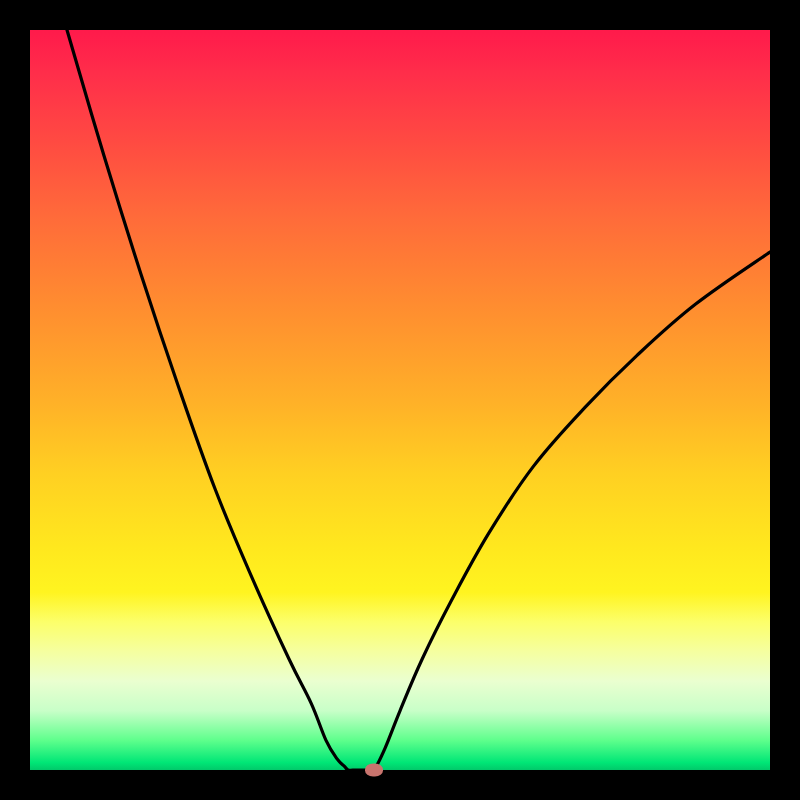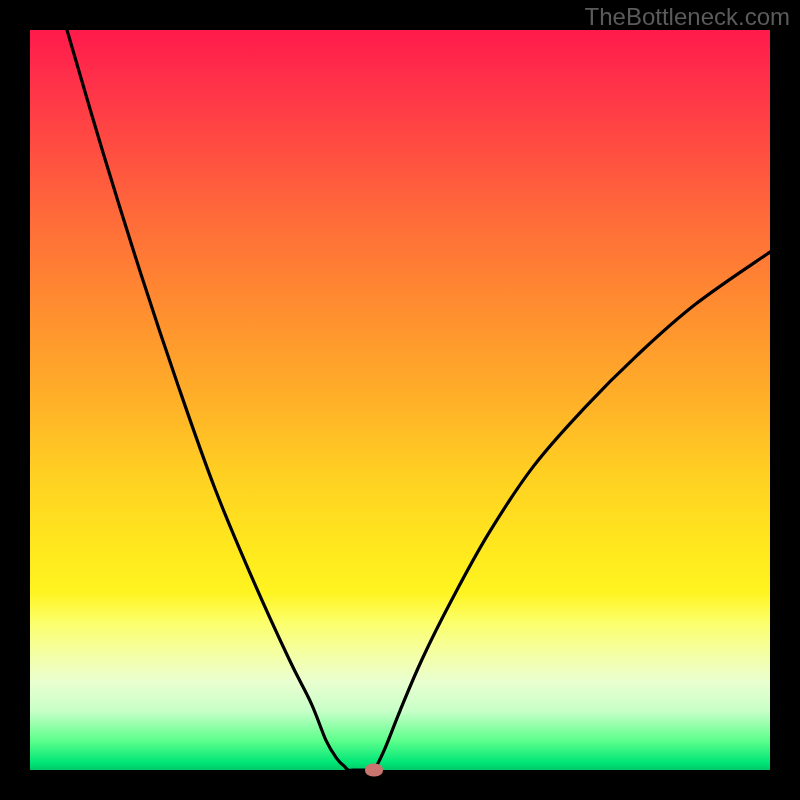--- a/index.html
+++ b/index.html
@@ -73,14 +73,13 @@
 <div class="frame">
 
   <div class="plot-bg"></div>
 
   <svg class="curve-svg" viewBox="0 0 740 740" preserveAspectRatio="none">
     <path id="curvePath" d="M 37.00 0.00 C 43.66 22.64, 60.68 81.84, 74.00 125.80 C 87.32 169.76, 97.68 202.91, 111.00 244.20 C 124.32 285.49, 134.68 316.57, 148.00 355.20 C 161.32 393.83, 171.68 424.17, 185.00 458.80 C 198.32 493.43, 208.68 516.96, 222.00 547.60 C 235.32 578.24, 248.34 606.36, 259.00 629.00 C 269.66 651.64, 274.54 658.75, 281.20 673.40 C 287.86 688.05, 291.34 700.41, 296.00 710.40 C 300.66 720.39, 303.77 724.24, 307.10 728.90 C 310.43 733.56, 312.50 734.30, 314.50 736.30 C 316.50 738.30, 316.20 739.33, 318.20 740.00 C 320.20 740.67, 322.94 740.00, 325.60 740.00 C 328.26 740.00, 330.34 740.00, 333.00 740.00 C 335.66 740.00, 338.40 740.00, 340.40 740.00 C 342.40 740.00, 341.44 744.00, 344.10 740.00 C 346.76 736.00, 350.54 728.46, 355.20 717.80 C 359.86 707.14, 363.34 696.78, 370.00 680.80 C 376.66 664.82, 382.88 648.98, 392.20 629.00 C 401.52 609.02, 409.81 592.44, 421.80 569.80 C 433.79 547.16, 444.15 527.18, 458.80 503.20 C 473.45 479.22, 485.88 459.24, 503.20 436.60 C 520.52 413.96, 536.35 397.38, 555.00 377.40 C 573.65 357.42, 586.82 344.25, 606.80 325.60 C 626.78 306.95, 642.02 292.45, 666.00 273.80 C 689.98 255.15, 726.68 231.32, 740.00 222.00" fill="none" stroke="#000" stroke-width="3.2" stroke-linejoin="round" stroke-linecap="round"></path>
   </svg>
 
   <div id="marker" class="marker" style="left: 374.1px; top: 770px;"></div>
 
-  <div class="watermark">TheBottleneck.com</div>
 </div>
 
 </body></html>

